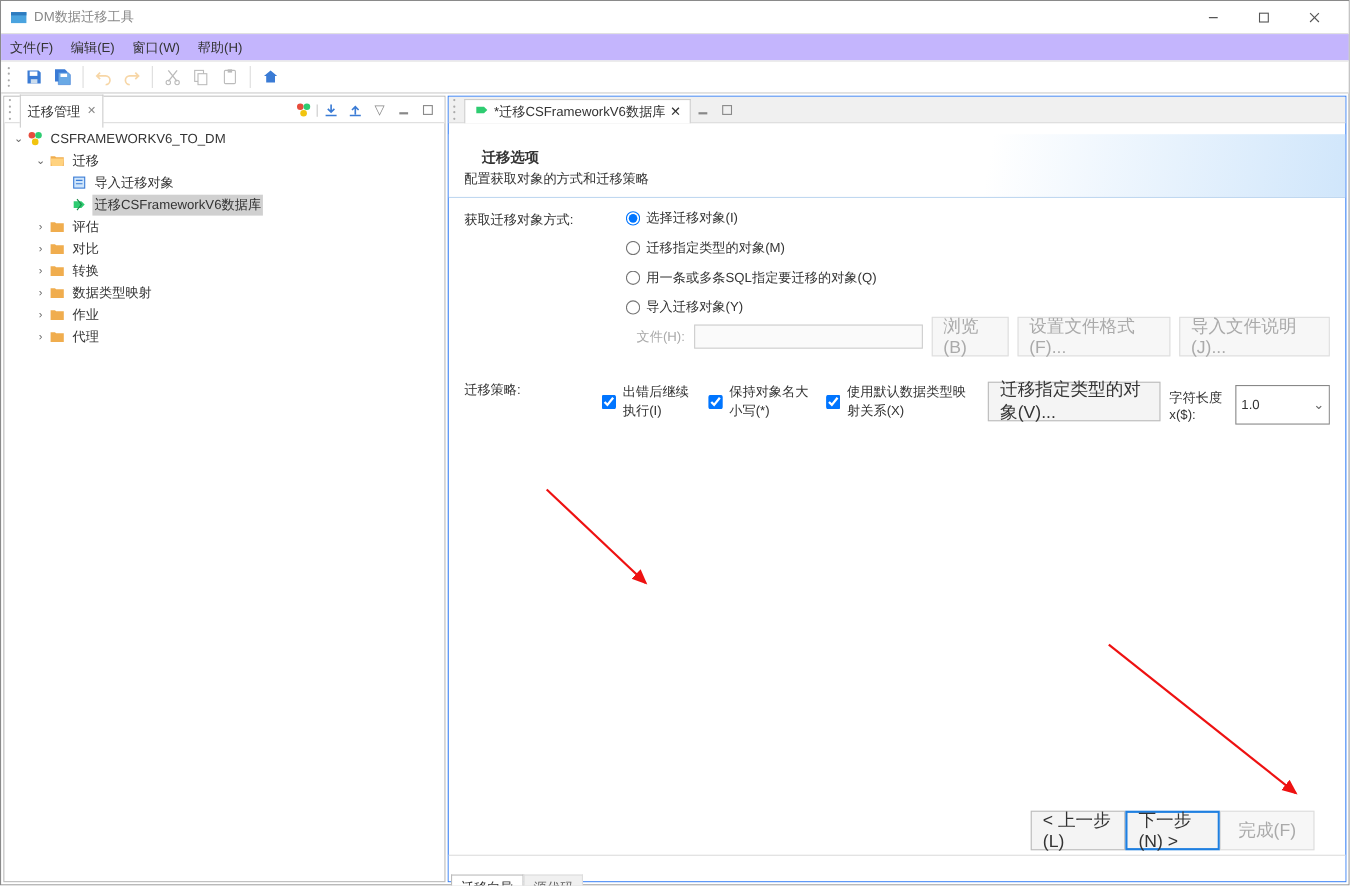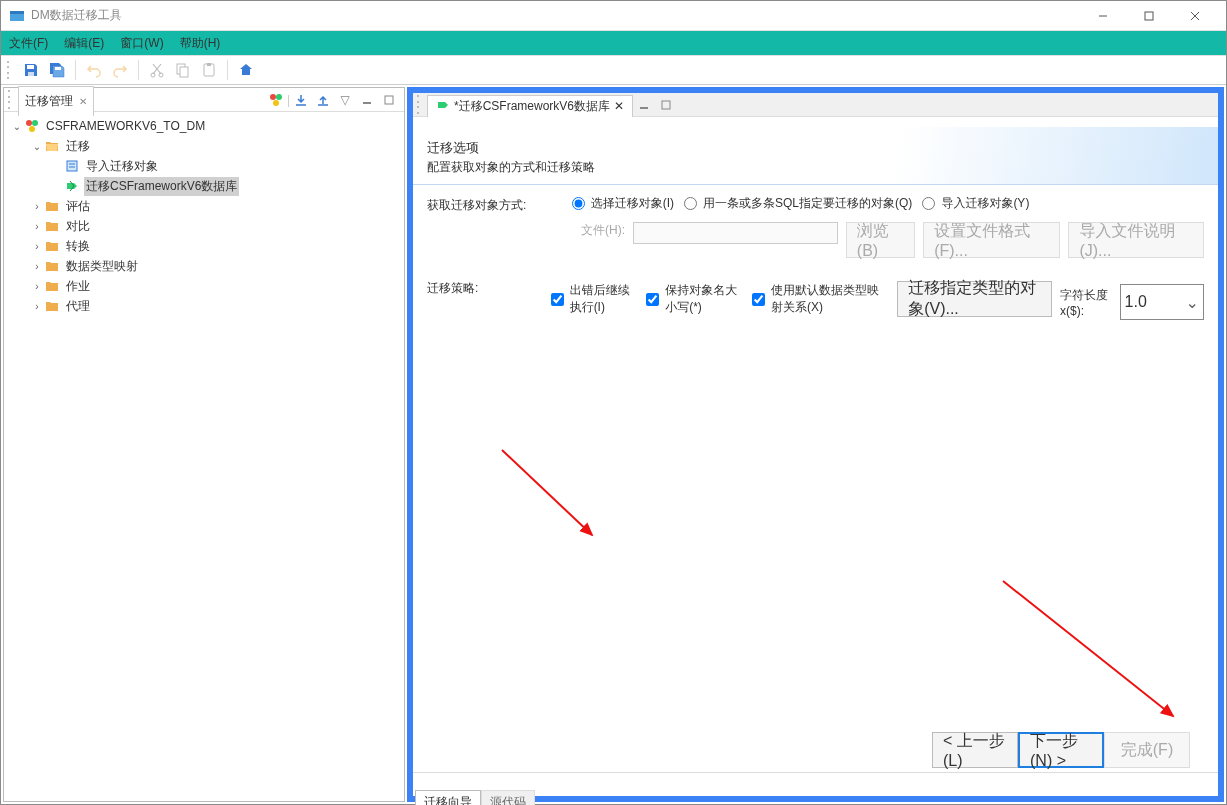--- a/index.html
+++ b/index.html
@@ -3,21 +3,21 @@
 <meta charset="utf-8">
 <style>
 html,body{margin:0;padding:0;font-family:"Microsoft YaHei","Segoe UI",sans-serif;font-size:12px;color:#333;background:#fff;height:100%;box-sizing:border-box}
 *{box-sizing:border-box}
 .window{width:1227px;height:805px;border:1px solid #8a8a8a;display:flex;flex-direction:column;background:#fff}
 .titlebar{height:30px;display:flex;align-items:center;padding:0 8px;background:#fff;border-bottom:1px solid #e0e0e0}
 .titlebar .app-icon{width:16px;height:16px;margin-right:6px;display:inline-flex}
 .titlebar .title{color:#888;font-size:12px}
 .titlebar .spacer{flex:1}
 .win-btn{width:46px;height:30px;display:flex;align-items:center;justify-content:center;color:#555}
-.menubar{height:24px;display:flex;align-items:center;padding:0 8px;gap:16px;background:#14b8a6}
+.menubar{height:24px;display:flex;align-items:center;padding:0 8px;gap:16px;background:#c4b5fd}
 .menubar span{cursor:default}
 .toolbar{height:30px;display:flex;align-items:center;padding:0 6px;gap:2px;border-top:1px solid #e0e0e0;border-bottom:1px solid #ccc;background:#fff}
 .toolbar .sep{width:1px;height:20px;background:#ddd;margin:0 4px}
 .tool-btn{width:24px;height:24px;display:flex;align-items:center;justify-content:center;color:#3a7bd5}
 .tool-btn.disabled{color:#bbb}
 .dots-handle{width:6px;height:22px;display:flex;flex-direction:column;justify-content:space-around;margin-right:4px}
 .dots-handle span{width:2px;height:2px;background:#aaa;border-radius:50%}
 .body{flex:1;display:flex;padding:2px;gap:2px;min-height:0}
 .left-panel{width:402px;border:1px solid #bbb;display:flex;flex-direction:column;background:#fff}
 .panel-header{height:24px;display:flex;align-items:center;padding:0 4px;border-bottom:1px solid #ddd;background:#f0f0f0}
@@ -26,40 +26,40 @@
 .panel-tab .close-x{color:#888;font-size:10px;margin-left:2px}
 .panel-header .spacer{flex:1}
 .header-icon{width:18px;height:18px;display:flex;align-items:center;justify-content:center;margin:0 2px}
 .tree{flex:1;padding:4px 0;overflow:auto}
 .tree-row{display:flex;align-items:center;height:20px;padding-left:6px;white-space:nowrap}
 .tree-row .tw{width:14px;display:inline-flex;justify-content:center;color:#666;font-size:10px}
 .tree-row .ic{width:16px;height:16px;display:inline-flex;align-items:center;justify-content:center;margin-right:4px}
 .tree-row.selected .label{background:#d0d0d0}
 .tree-row .label{padding:1px 2px}
 .folder-icon{color:#f0ad4e}
-.right-panel{flex:1;border:6px solid #3b82f6;display:flex;flex-direction:column;background:#fff;min-width:0}
+.right-panel{flex:1;border:1px solid #3b82f6;display:flex;flex-direction:column;background:#fff;min-width:0}
 .editor-tabbar{height:24px;display:flex;align-items:center;padding:0 4px;background:#f0f0f0;border-bottom:1px solid #ddd}
 .editor-tab{display:flex;align-items:center;gap:4px;padding:2px 8px;background:#fff;border:1px solid #ccc;border-bottom:none;position:relative;top:1px}
 .content{flex:1;padding:10px 14px 0 14px;display:flex;flex-direction:column;min-height:0;position:relative}
-.heading{font-weight:normal;font-size:13px;margin:4px 0 2px 0}
+.heading{font-weight:bold;font-size:13px;margin:4px 0 2px 16px}
 .subheading{font-size:12px;margin-bottom:8px}
 .gradient-bar{height:58px;background:linear-gradient(100deg,#fff 0%,#fff 60%,#d0e6fb 100%);border-bottom:1px solid #c0d8f0;margin:0 -14px 10px -14px;padding:8px 14px 8px 14px}
 .form-area{flex:1;overflow:auto;position:relative}
 .form-row{display:flex;margin-bottom:10px}
 .form-label{width:160px;padding-top:2px}
-.radio-group{display:flex;flex-direction:row;gap:10px}
+.radio-group{display:flex;flex-direction:column;gap:10px}
 .radio-item,.check-item{display:flex;align-items:center;gap:6px}
 input[type=radio],input[type=checkbox]{margin:0}
-.file-row{display:flex;gap:8px;margin-top:10px;margin-left:0}
+.file-row{display:flex;align-items:center;gap:8px;margin-left:0}
 .file-row label{color:#aaa;width:60px;text-align:right}
 .file-row input[type=text]{width:230px;height:22px;border:1px solid #ccc;background:#fafafa}
 .btn{height:36px;padding:0 10px;border:1px solid #bbb;background:#f4f4f4;display:inline-flex;align-items:center;justify-content:center;cursor:default;font-size:16px}
 .btn.disabled{color:#aaa;border-color:#ddd;background:#f7f7f7}
 .text-input{height:22px;border:1px solid #888;padding:0 4px;font-size:12px}
-.select{height:36px;border:1px solid #888;padding:0 4px;font-size:16px;width:110px;background:#fff;display:inline-flex;align-items:center;justify-content:space-between}
+.select{height:36px;border:1px solid #888;padding:0 4px;font-size:12px;width:110px;background:#fff;display:inline-flex;align-items:center;justify-content:space-between}
 .bottom-bar{height:44px;display:flex;align-items:center;justify-content:flex-end;padding:0 14px}
 .footer-tabs{height:24px;display:flex;align-items:flex-end;padding:0 2px;border-top:1px solid #ddd;background:#fff}
 .footer-tab{padding:3px 8px;border:1px solid #bbb;border-bottom:none;background:#fff;font-size:12px;position:relative;top:18px}
 .footer-tab.inactive{background:#f0f0f0;color:#666;border-color:#ddd}
 .arrow{position:absolute;pointer-events:none}
 .btn.primary{border:2px solid #1e7fe0}
 </style>
 </head>
 <body>
 
@@ -338,20 +338,24 @@
 
         <div class="form-area">
 
           <div class="form-row">
             <div class="form-label">获取迁移对象方式:</div>
             <div>
               <div class="radio-group">
                 <label class="radio-item">
                     <input type="radio" name="mode" checked="" style="">
                     <span>选择迁移对象(I)</span>
+                  </label>
+                <label class="radio-item">
+                    <input type="radio" name="mode" style="">
+                    <span>迁移指定类型的对象(M)</span>
                   </label>
                 <label class="radio-item">
                     <input type="radio" name="mode" style="">
                     <span>用一条或多条SQL指定要迁移的对象(Q)</span>
                   </label>
                 <label class="radio-item">
                     <input type="radio" name="mode" style="">
                     <span>导入迁移对象(Y)</span>
                   </label>
               </div>

